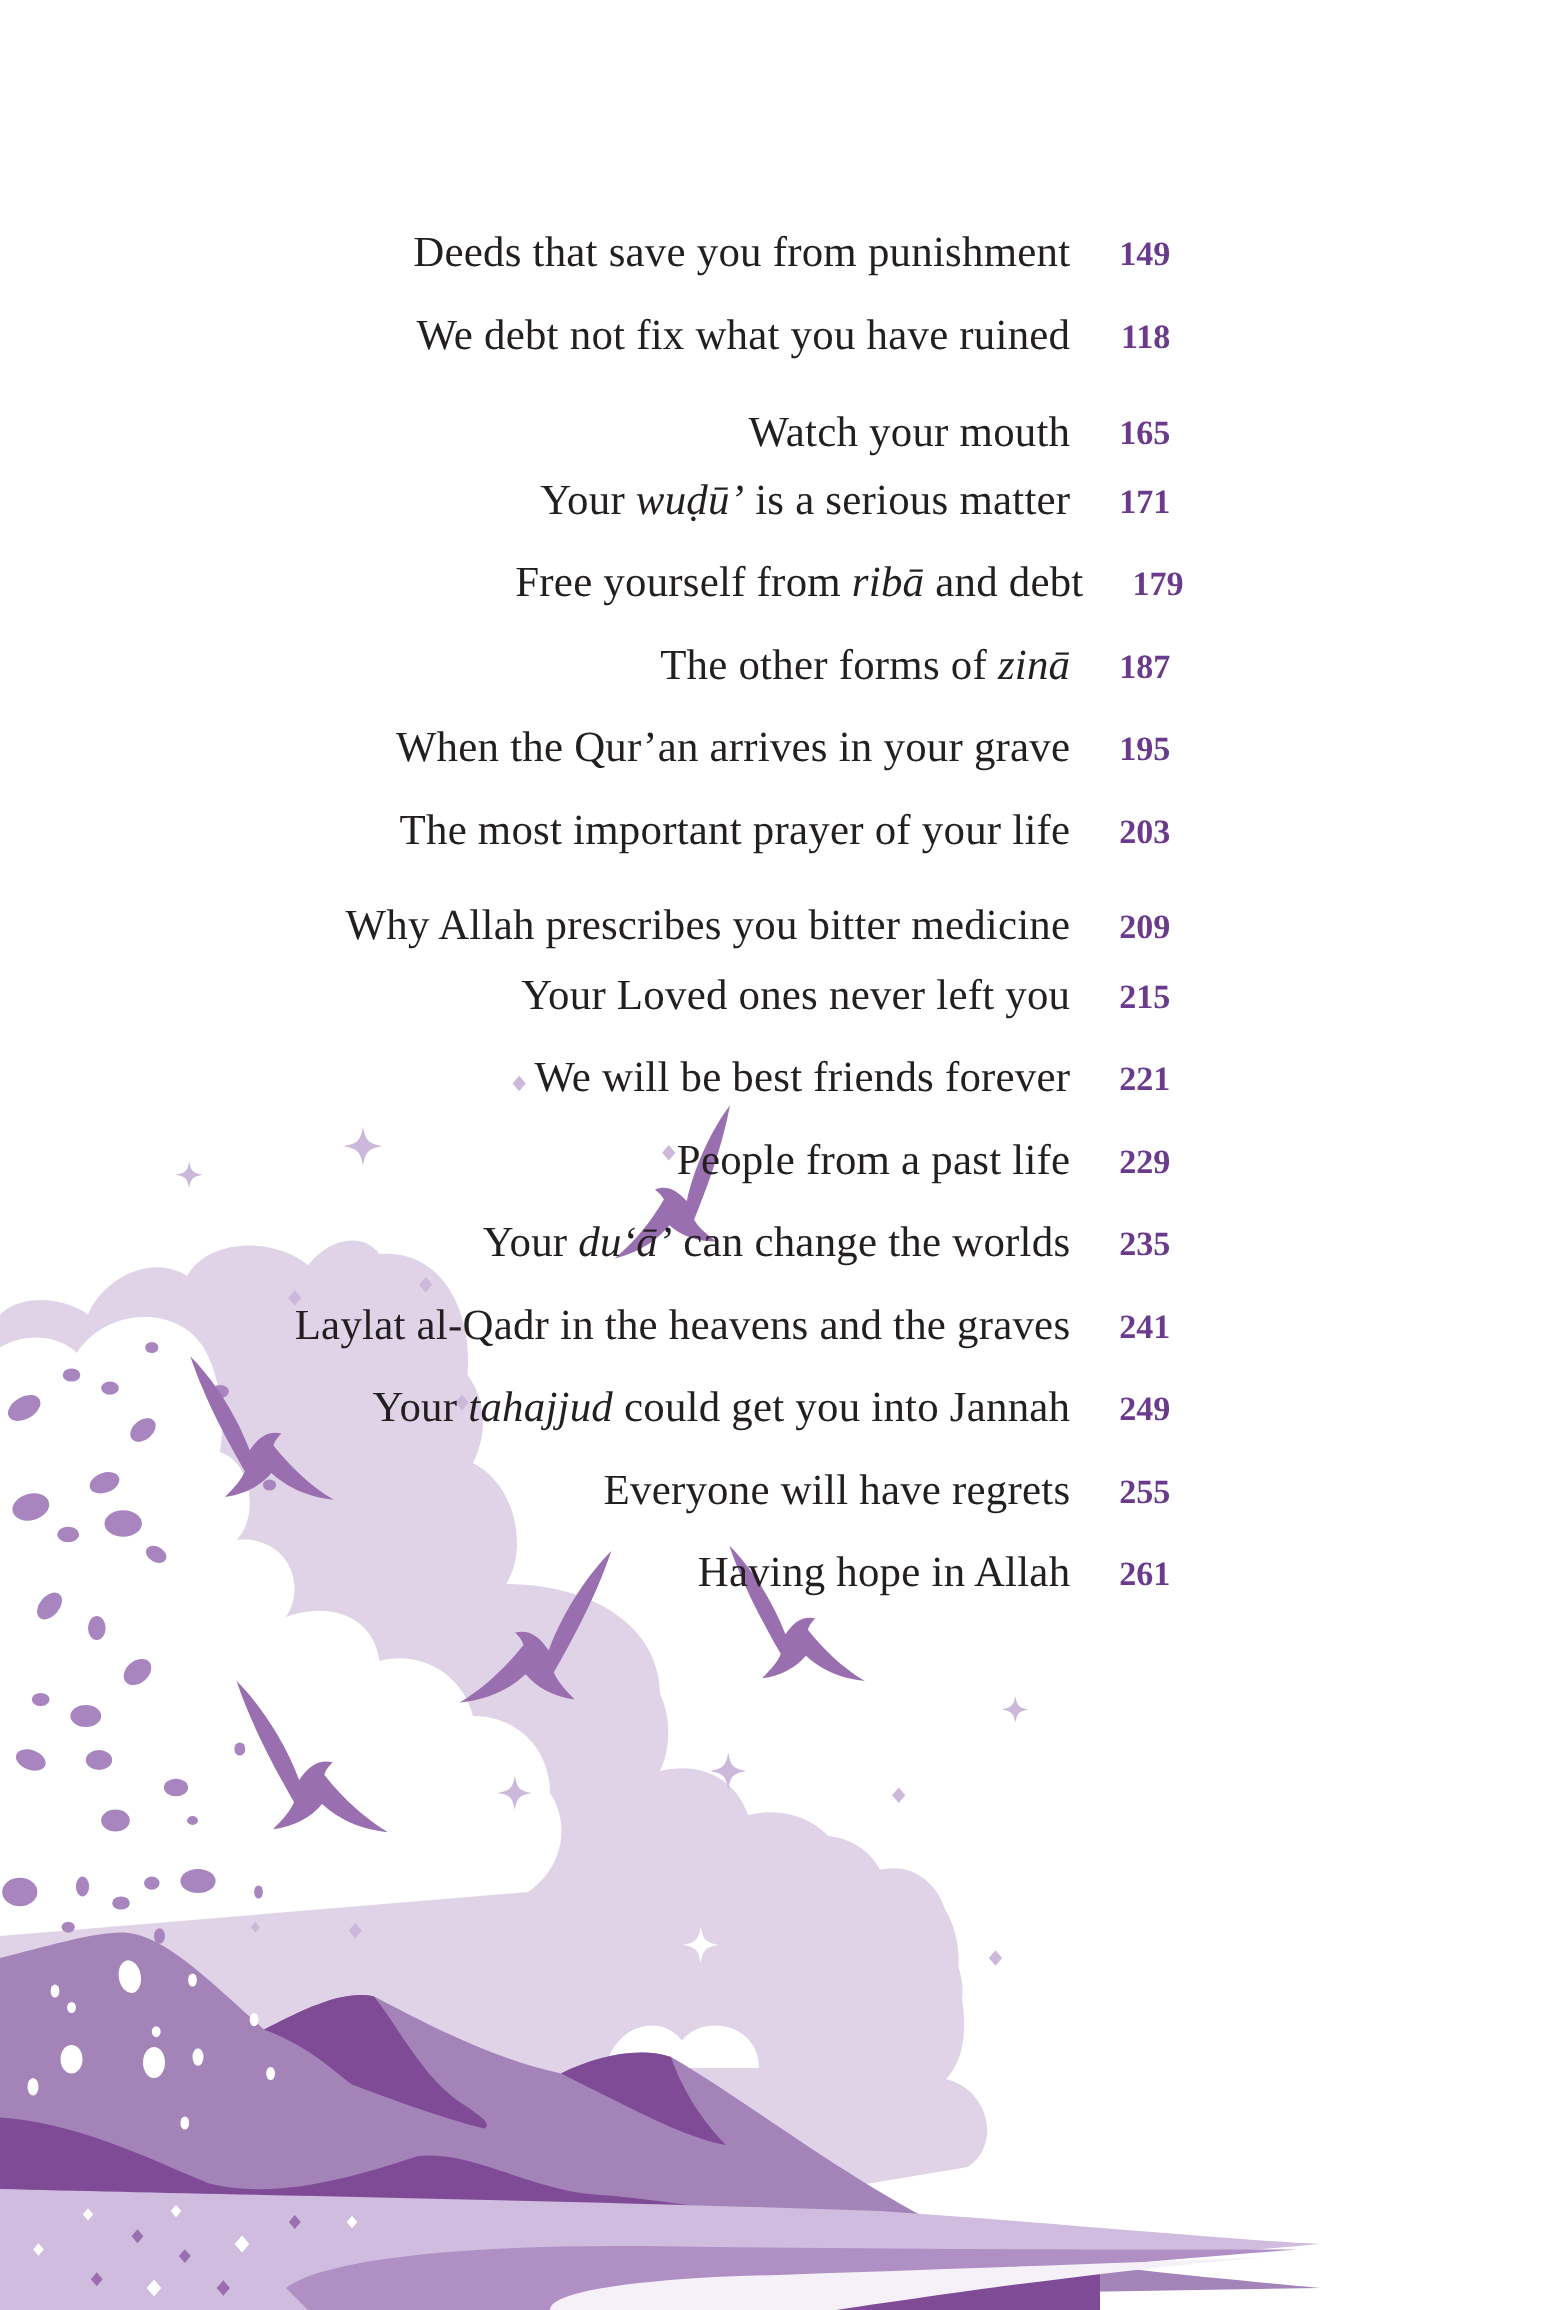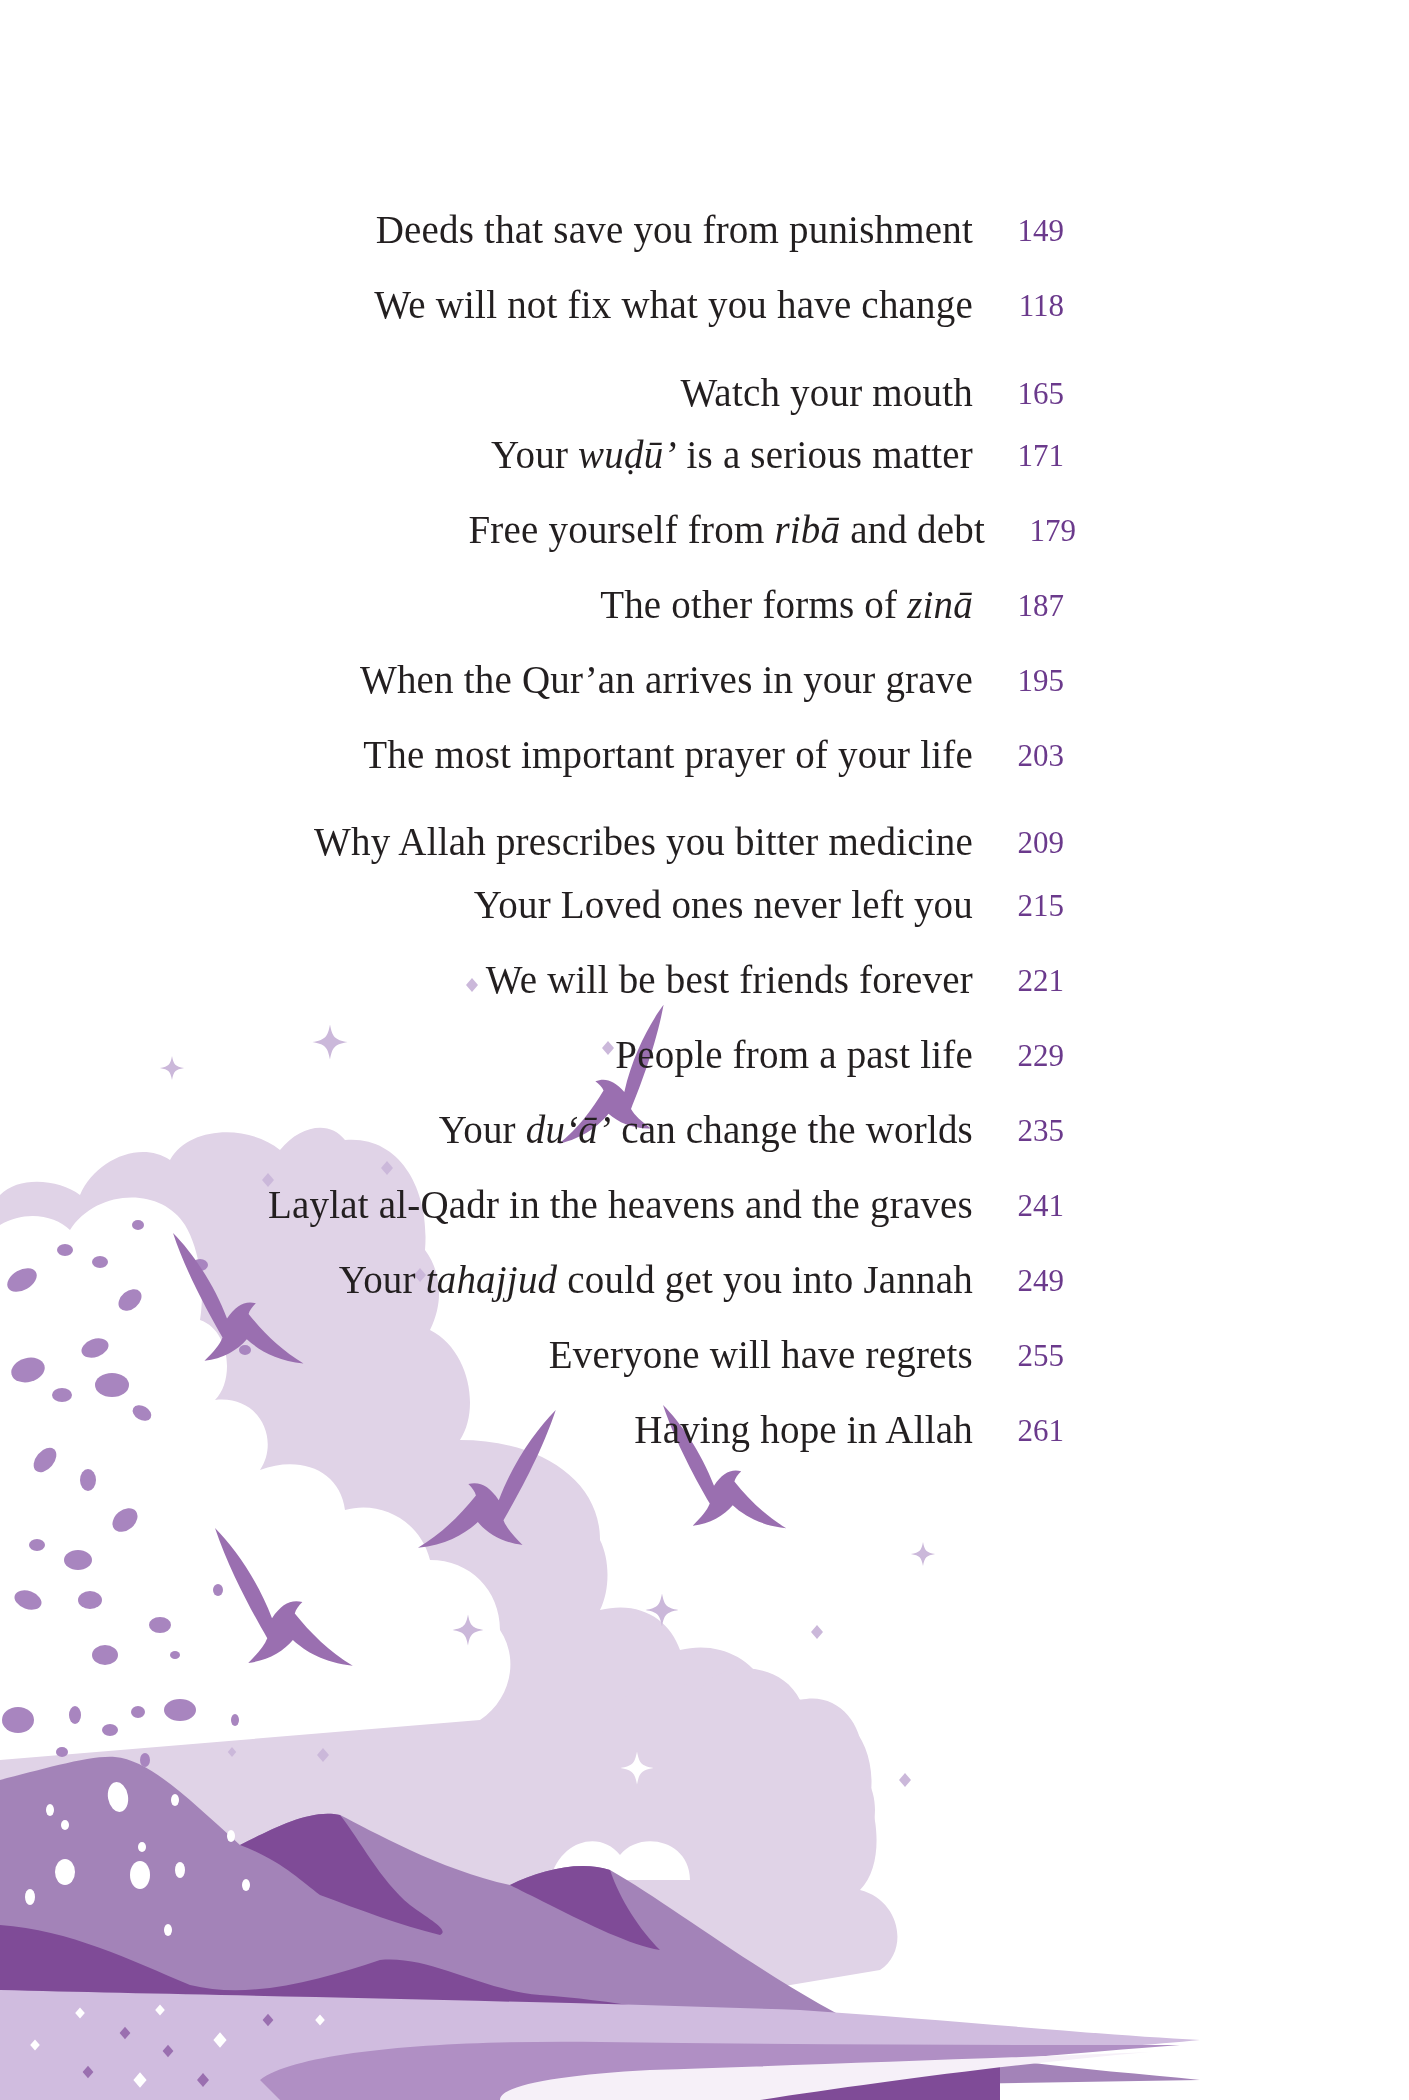--- a/index.html
+++ b/index.html
@@ -46,21 +46,21 @@
       line-height: 60px;
     }
     .toc-title em {
       font-style: italic;
     }
     .toc-page {
       position: absolute;
       right: 119px; 
       top: 0;
       font-size: 31px;
-      font-weight: normal;
+      font-weight: bold;
       color: #6b3a8c;
       line-height: 62px;
       white-space: nowrap;
     }
   </style>
 </head>
 <body>
 
 <svg class="illustration" viewBox="0 0 1409 2100" xmlns="http://www.w3.org/2000/svg">
   <defs>
@@ -250,21 +250,21 @@
     <use href="#diamond" fill="#9a6fb0" transform="translate(203 2080) scale(1.0)"></use>
   </g>
 </svg>
 
 <div class="toc" id="toc">
     <div class="toc-row" style="top: 200px;">
       <span class="toc-title"><span>Deeds that save you from punishment</span></span>
       <span class="toc-page">149</span>
     </div>
     <div class="toc-row" style="top: 275px;">
-      <span class="toc-title"><span>We will not fix what you have change</span></span>
+      <span class="toc-title"><span>We debt not fix what you have ruined</span></span>
       <span class="toc-page">118</span>
     </div>
     <div class="toc-row" style="top: 363px;">
       <span class="toc-title"><span>Watch your mouth</span></span>
       <span class="toc-page">165</span>
     </div>
     <div class="toc-row" style="top: 425px;">
       <span class="toc-title"><span>Your </span><em>wuḍū’</em><span> is a serious matter</span></span>
       <span class="toc-page">171</span>
     </div>

